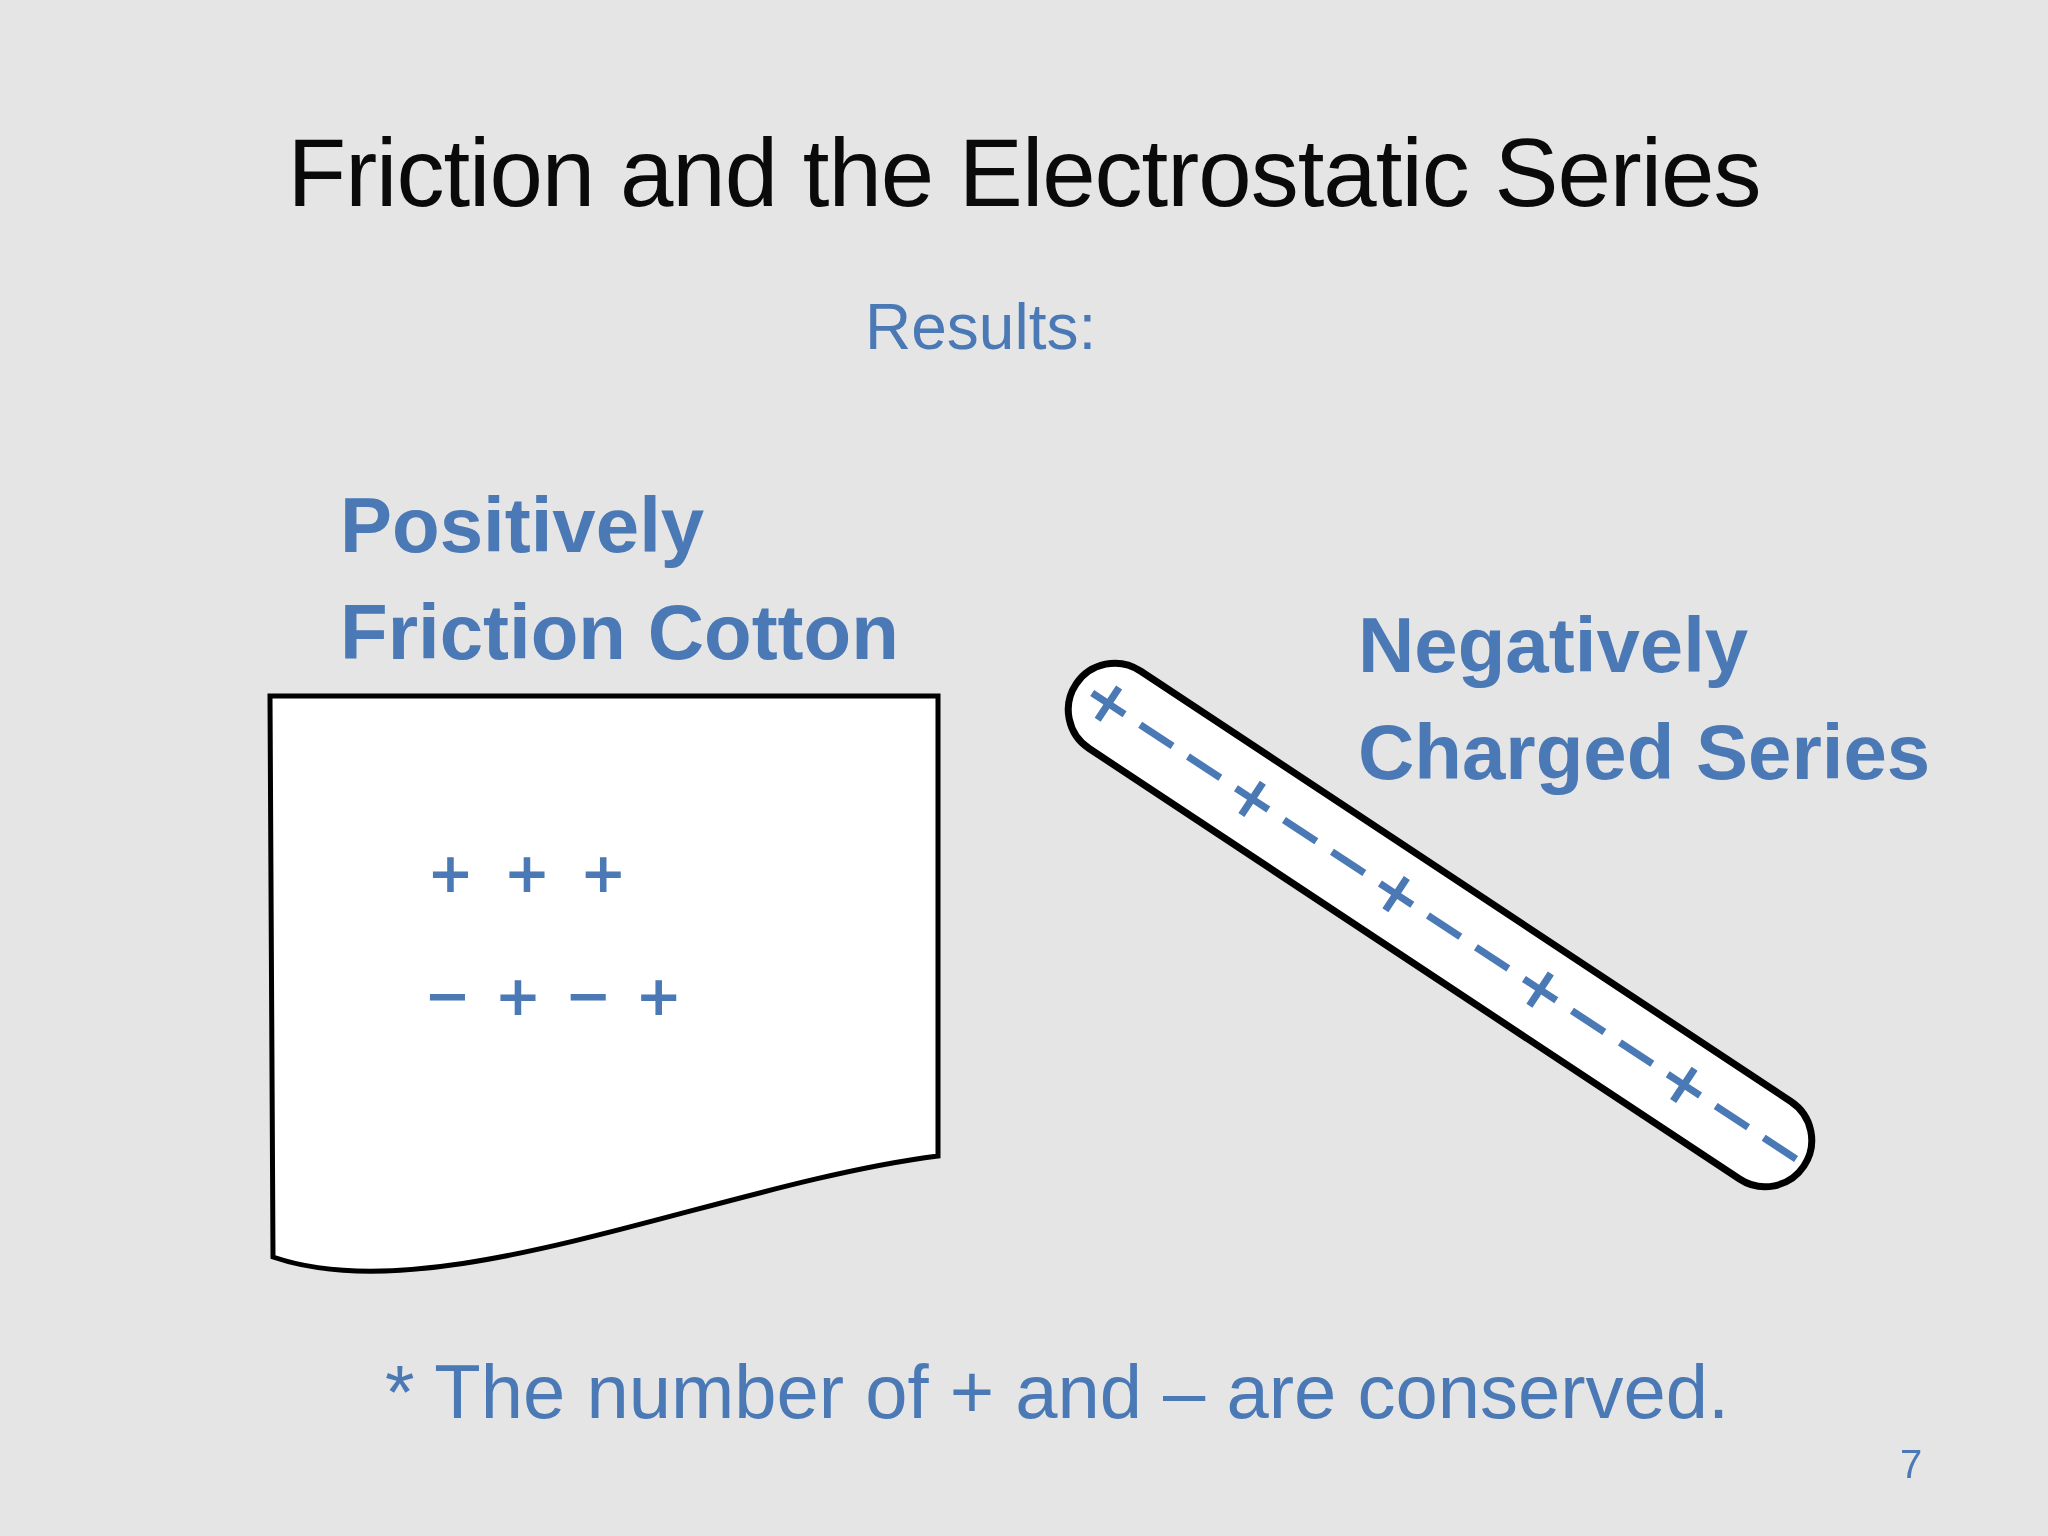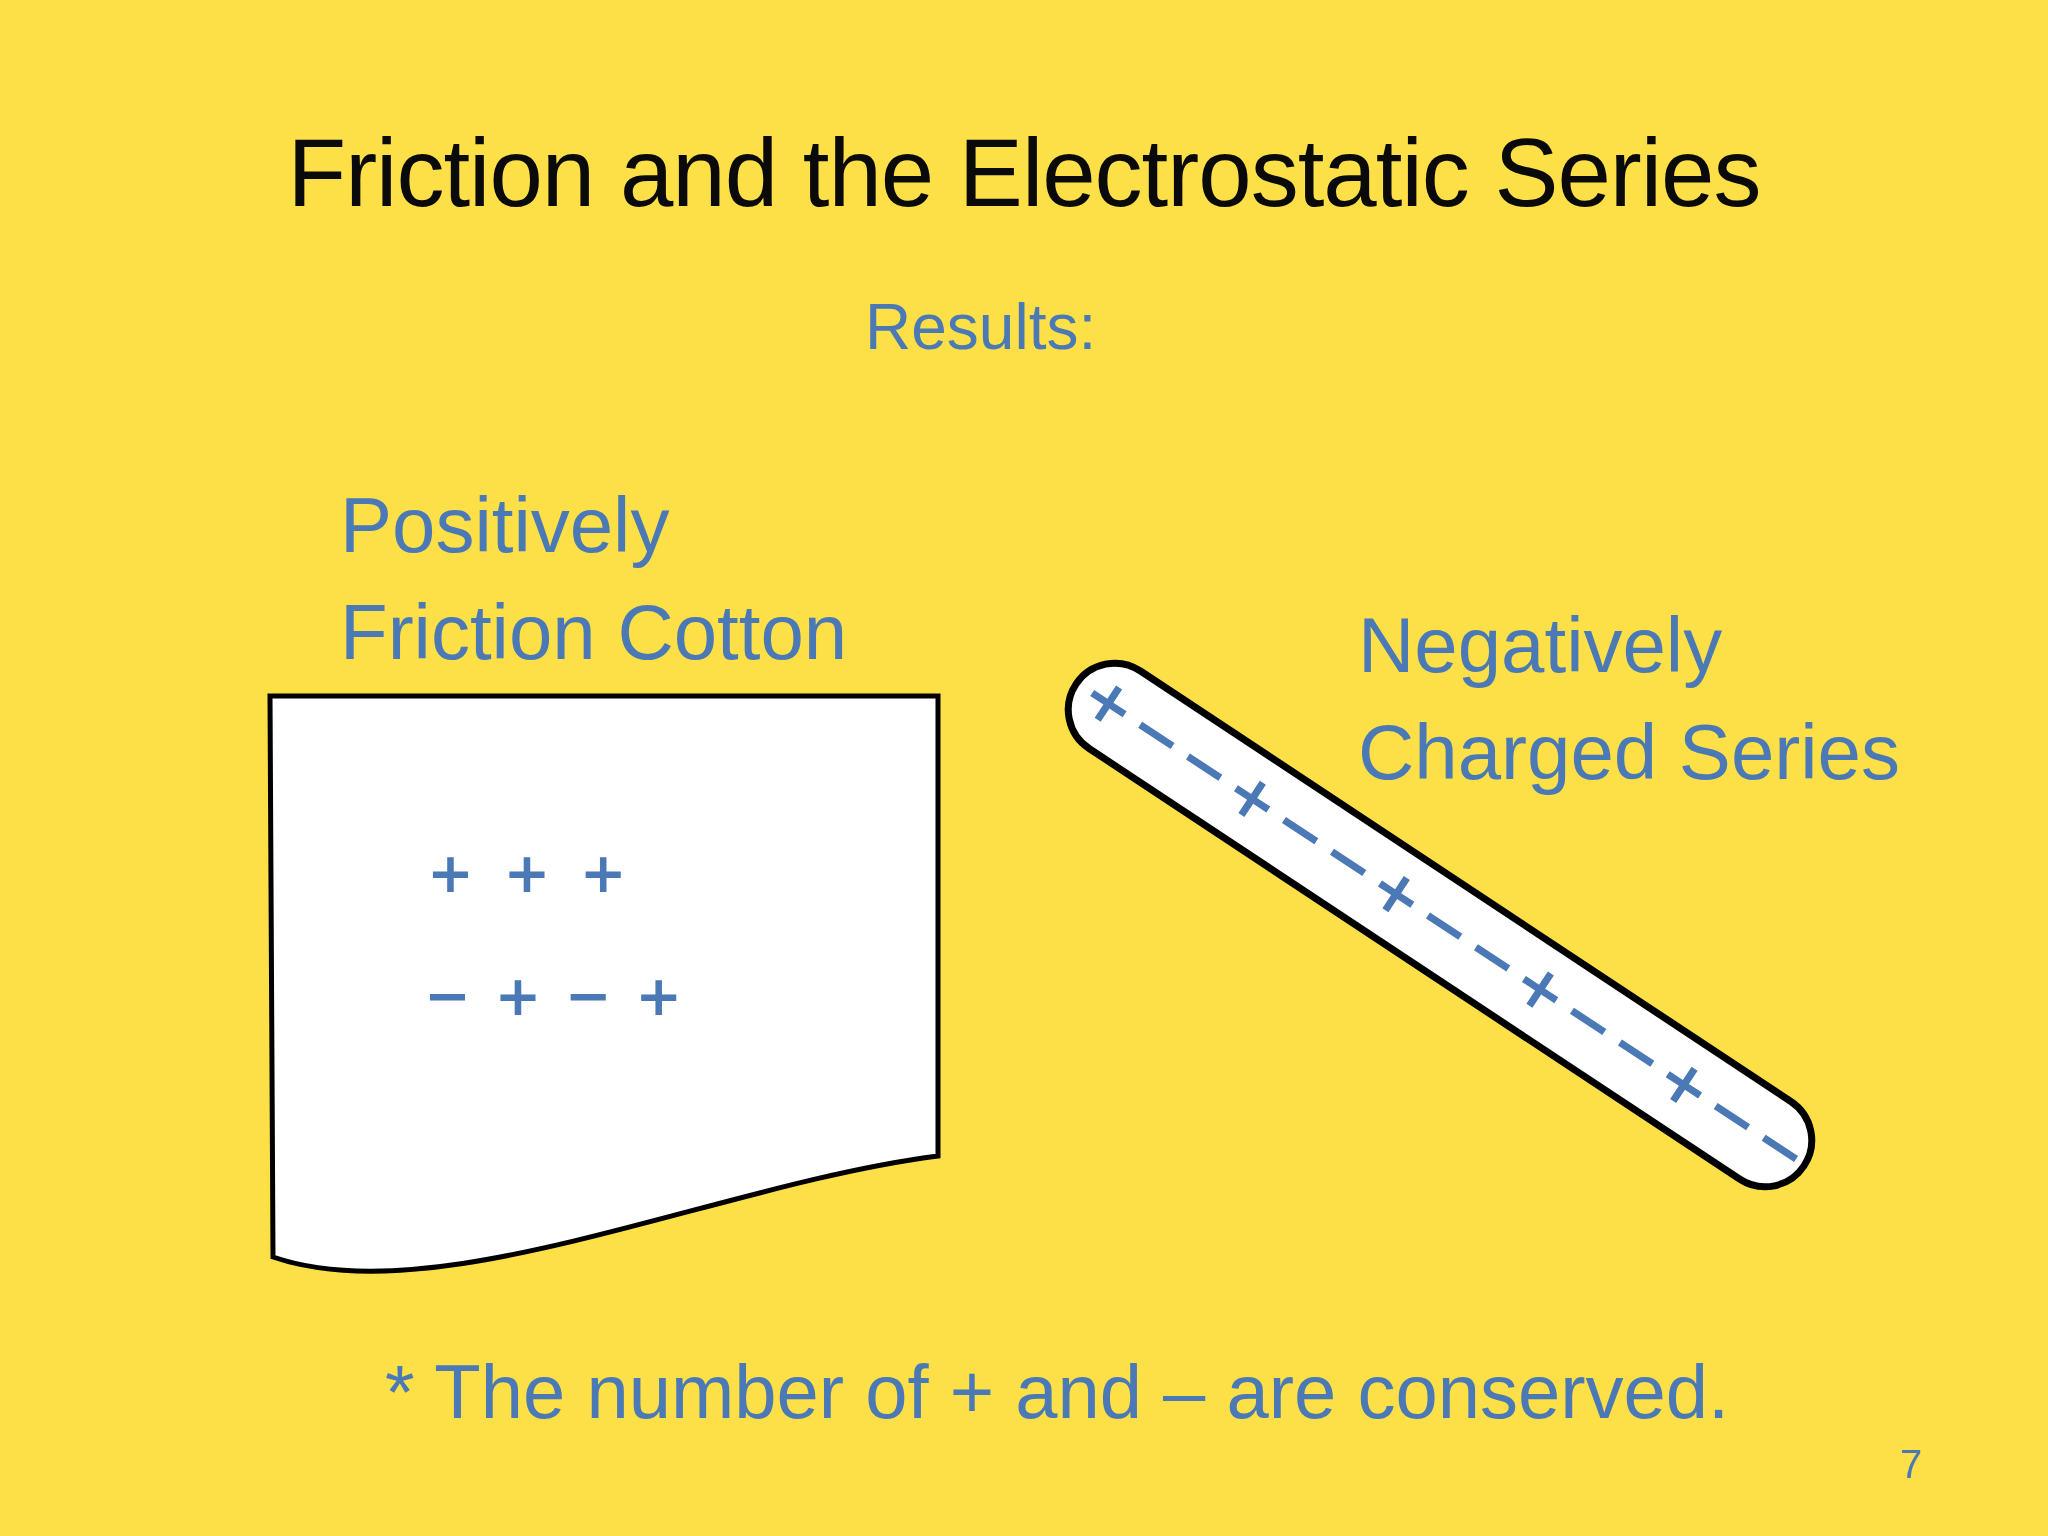--- a/index.html
+++ b/index.html
@@ -4,21 +4,21 @@
 <style>
   :root{
     --accent-blue:#4a79b5;
     --title-black:#0a0a0a;
     --outline-black:#000000;
   }
   html,body{margin:0;padding:0;background:#ffffff;}
   .slide{
     position:relative;
     width:2048px;height:1536px;
-    background:#fde047;
+    background:#e5e5e5;
     overflow:hidden;
     font-family:"Liberation Sans", sans-serif;
   }
   .title{
     position:absolute;
     left:0;top:118px;width:2048px;
     text-align:center;
     font-size:96px;
     color:var(--title-black);
     letter-spacing:-1px;
@@ -30,20 +30,21 @@
     font-size:64px;
     color:var(--accent-blue);
     white-space:nowrap;
   }
   .label{
     position:absolute;
     font-size:78px;
     line-height:107px;
     color:var(--accent-blue);
     white-space:nowrap;
+    font-weight:bold;
   }
   .label-positively{left:340px;top:472px;}
   .label-negatively{left:1358px;top:592px;}
   .cotton-svg{
     position:absolute;
     left:266px;top:692px;
   }
   .charges{
     position:absolute;
     font-family:"DejaVu Sans", sans-serif;

